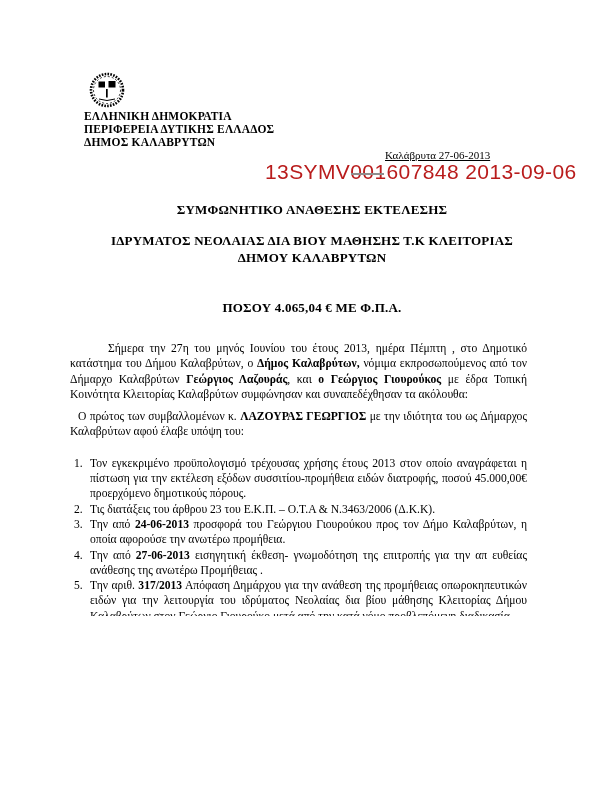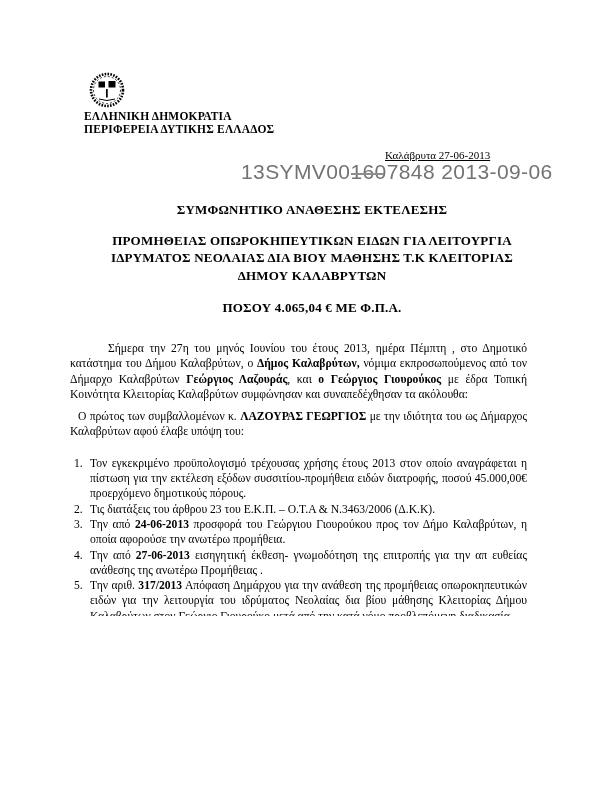--- a/index.html
+++ b/index.html
@@ -63,33 +63,33 @@
       <rect x="11.5" y="10.5" width="6.5" height="6" fill="#000000"></rect>
       <rect x="21.5" y="10" width="7" height="6.5" fill="#000000"></rect>
       <rect x="19" y="18" width="1.7" height="8.5" fill="#000000"></rect>
       <path d="M12 28 Q20 31 28 28" fill="none" stroke="#000000" stroke-width="1"></path>
     </svg>
   </div>
 
   <div class="gov-lines">
     <div>ΕΛΛΗΝΙΚΗ ΔΗΜΟΚΡΑΤΙΑ</div>
     <div>ΠΕΡΙΦΕΡΕΙΑ ΔΥΤΙΚΗΣ ΕΛΛΑΔΟΣ</div>
+    <div>ΔΗΜΟΣ ΚΑΛΑΒΡΥΤΩΝ</div>
   </div>
 
   <div class="dateline">Καλάβρυτα  27-06-2013</div>
 
-  <div class="watermark" style="color: #737373;">13SYMV001607848 2013-09-06</div>
+  <div class="watermark" style="color: #b91c1c; margin-left: 24px;">13SYMV001607848 2013-09-06</div>
   <div class="watermark-strike" style="background: rgb(142, 142, 142);"></div>
 
   <div class="title-main">
     <span class="u">ΣΥΜΦΩΝΗΤΙΚΟ ΑΝΑΘΕΣΗΣ ΕΚΤΕΛΕΣΗΣ</span>
   </div>
 
   <div class="title-subject">
-    <div><span class="u">ΠΡΟΜΗΘΕΙΑΣ  ΟΠΩΡΟΚΗΠΕΥΤΙΚΩΝ ΕΙΔΩΝ ΓΙΑ ΛΕΙΤΟΥΡΓΙΑ</span></div>
     <div><span class="u">ΙΔΡΥΜΑΤΟΣ ΝΕΟΛΑΙΑΣ ΔΙΑ ΒΙΟΥ ΜΑΘΗΣΗΣ Τ.Κ ΚΛΕΙΤΟΡΙΑΣ</span></div>
     <div><span class="u">ΔΗΜΟΥ ΚΑΛΑΒΡΥΤΩΝ</span></div>
   </div>
 
   <div class="title-amount">
     <span class="u">ΠΟΣΟΥ  4.065,04 € ΜΕ  Φ.Π.Α.</span>
   </div>
 
   <div class="body-text">
     <p class="p1"><span>Σήμερα την 27η  του μηνός Ιουνίου  του έτους 2013, ημέρα Πέμπτη , στο Δημοτικό κατάστημα του Δήμου Καλαβρύτων, ο </span><span class="b">Δήμος Καλαβρύτων,</span><span> νόμιμα εκπροσωπούμενος από τον Δήμαρχο Καλαβρύτων </span><span class="b">Γεώργιος Λαζουράς</span><span>, και </span><span class="b">ο Γεώργιος Γιουρούκος</span><span> με έδρα  Τοπική Κοινότητα Κλειτορίας Καλαβρύτων  συμφώνησαν και συναπεδέχθησαν τα ακόλουθα:</span></p>

